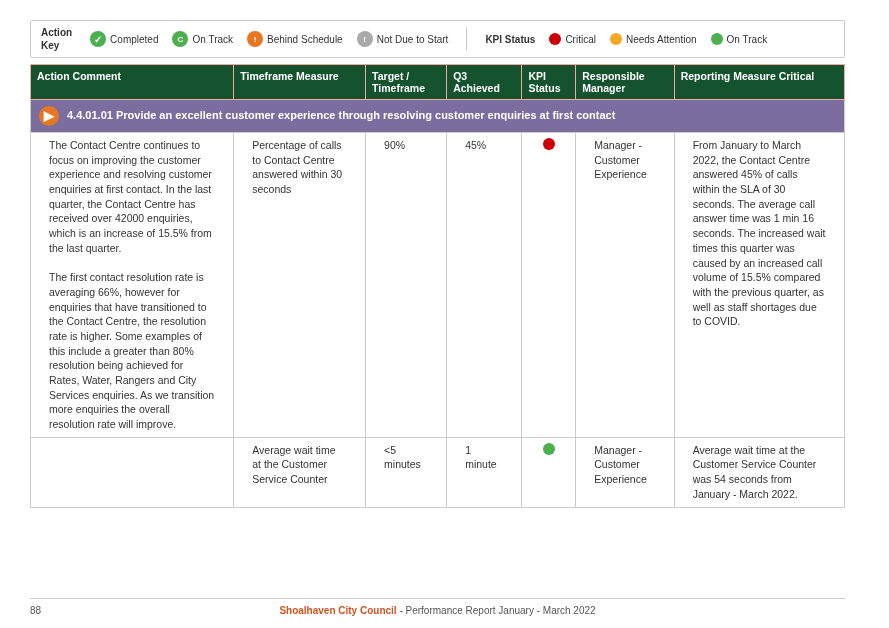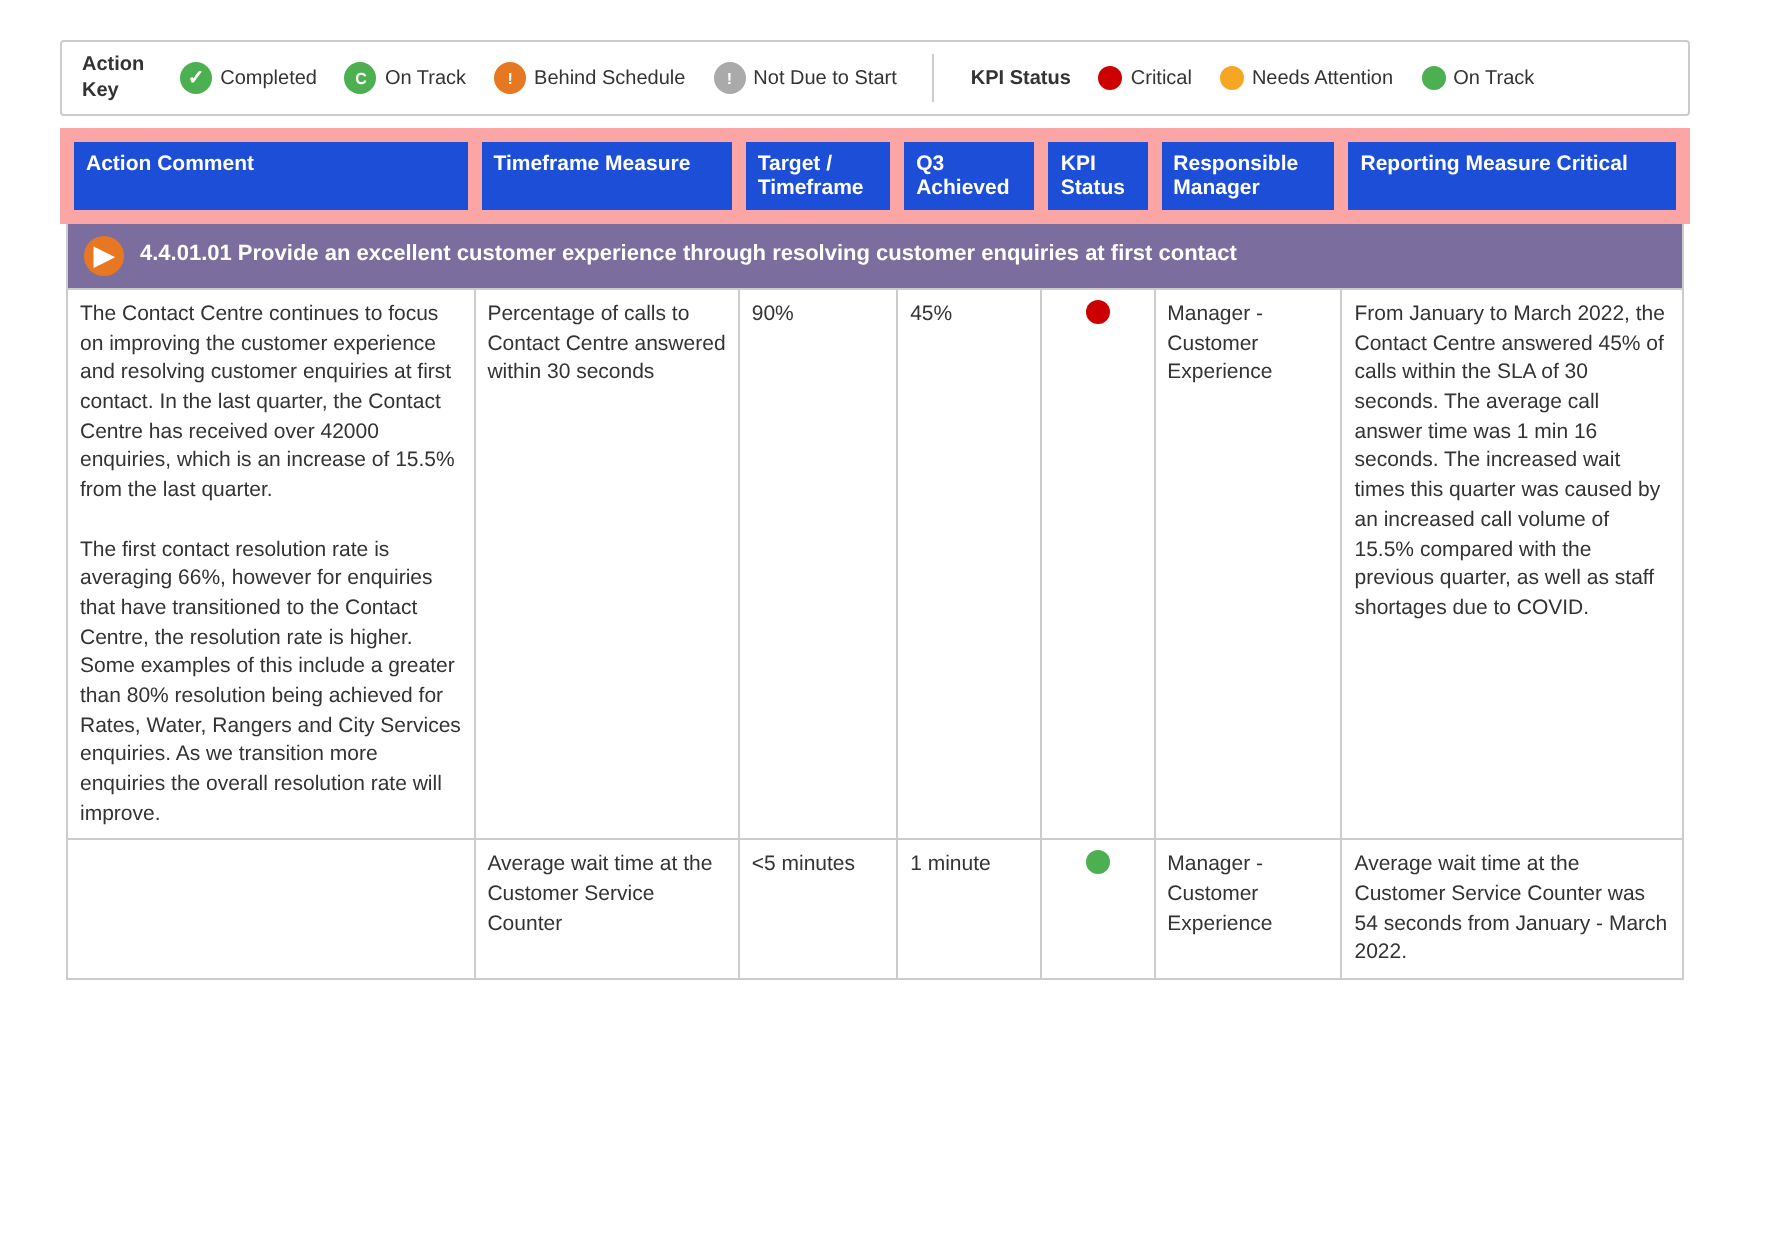--- a/index.html
+++ b/index.html
@@ -66,33 +66,33 @@
     }
 
     
     .main-table {
       width: 100%;
       border-collapse: collapse;
       font-size: 10.5px;
     }
 
     .main-table th {
-      background: #1d4ed8;
+      background: #14532d;
       color: white;
       padding: 5px 6px;
       text-align: left;
       font-weight: bold;
       vertical-align: top;
-      border: 7px solid #fca5a5;
+      border: 1px solid #fca5a5;
       font-size: 10.5px;
     }
 
     .main-table td {
       border: 1px solid #ccc;
-      padding: 5px 6px;
+      padding: 5px 18px;
       vertical-align: top;
       font-size: 10.5px;
       line-height: 1.4;
     }
 
     
     .section-header-row td {
       background: #7b6e9e;
       color: white;
       font-weight: bold;
@@ -292,14 +292,21 @@
         <td class="responsible-col">
           <span>Manager - Customer Experience</span>
         </td>
         <td class="comment-col">
           <span>Average wait time at the Customer Service Counter was 54 seconds from January - March 2022.</span>
         </td>
       </tr>
     </tbody>
   </table>
 
+  <div class="footer-bar">
+    <span class="page-num">88</span>
+    <span>
+      <span class="footer-link">Shoalhaven City Council</span>
+      <span>- Performance Report January - March 2022</span>
+    </span>
+  </div>
 
 </div>
 
 </body></html>

